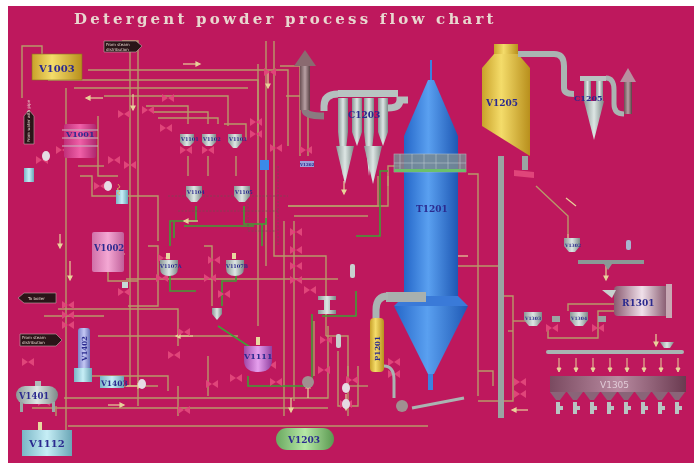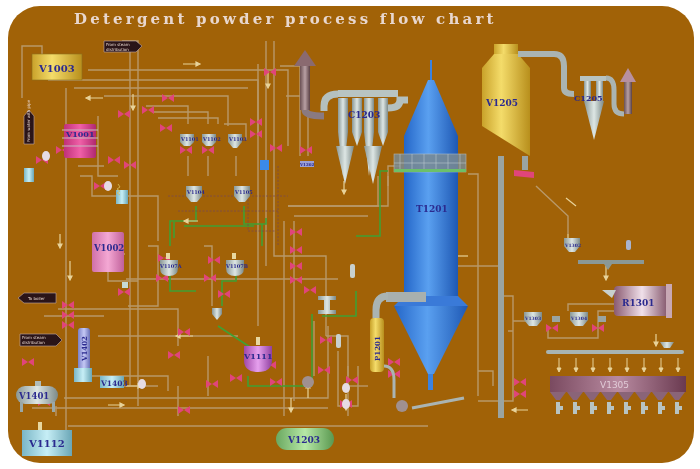--- a/index.html
+++ b/index.html
@@ -1,17 +1,17 @@
 <!DOCTYPE html>
 <html><head>
 <meta charset="utf-8">
 <style>
   html, body { margin: 0; padding: 0; background: #ffffff; }
   body { width: 700px; height: 469px; position: relative; overflow: hidden; font-family: "DejaVu Sans", sans-serif; }
-  #canvas { position: absolute; left: 8px; top: 6px; width: 686px; height: 457px; background: #a16207; overflow: hidden; border-radius: 32px; }
+  #canvas { position: absolute; left: 8px; top: 6px; width: 686px; height: 457px; background: #be185d; overflow: hidden; }
   #title { position: absolute; left: 66px; top: 4px; font-family: "DejaVu Serif", serif; font-weight: bold; font-size: 15px; letter-spacing: 3.2px; color: #e8d7cf; white-space: nowrap; }
   svg { position: absolute; left: 0; top: 0; }
   .lbl { font-family: "DejaVu Serif", serif; font-weight: bold; fill: #2b2a8f; }
   .small { font-family: "DejaVu Sans", sans-serif; font-size: 4px; fill: #e8d7cf; }
 </style>
 </head>
 <body>
 
 <div id="canvas">
   <div id="title">Detergent powder process flow chart</div>

